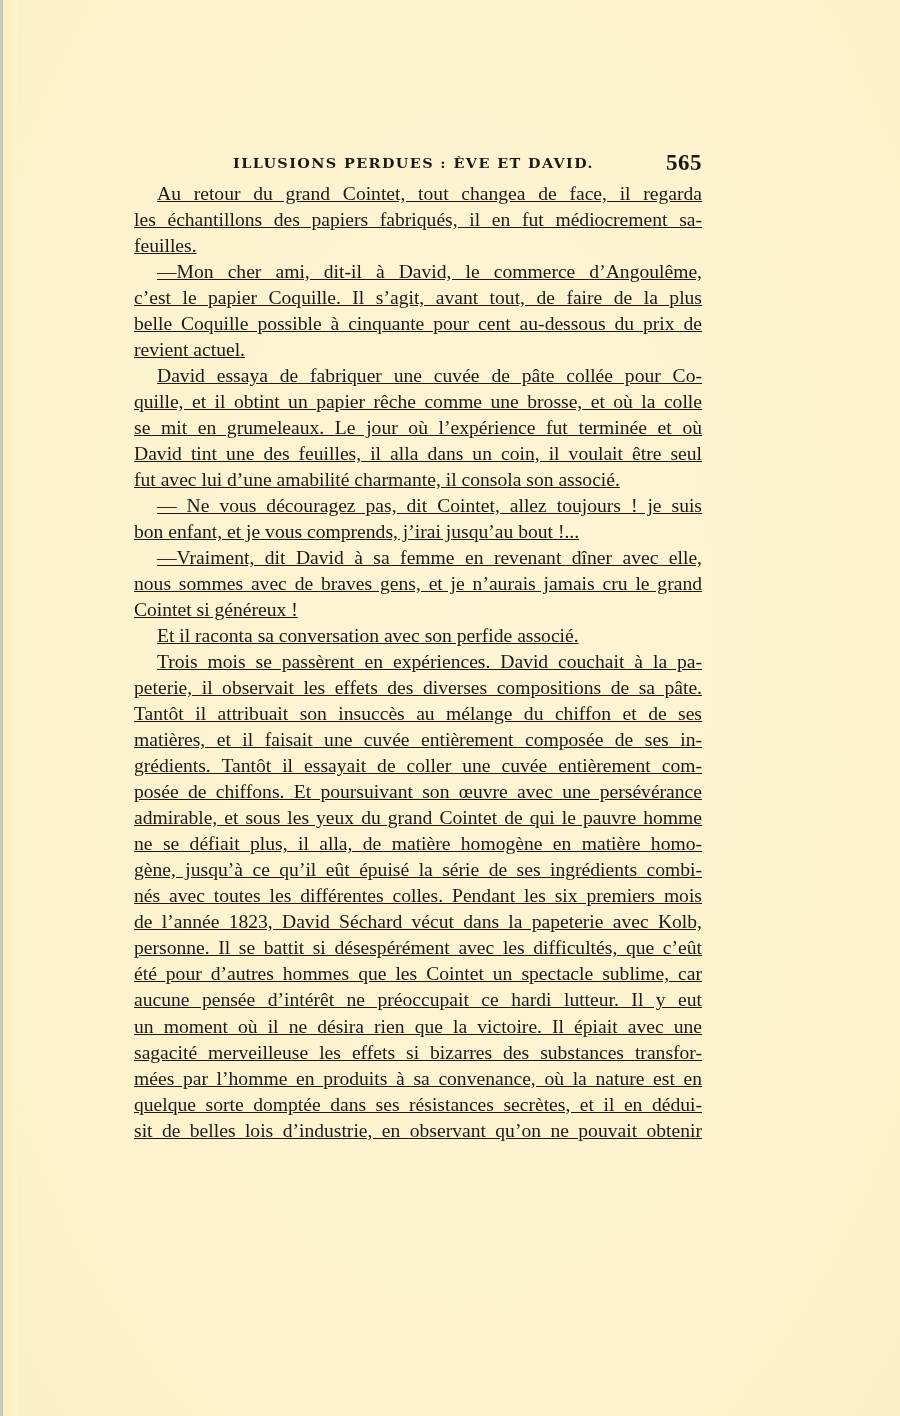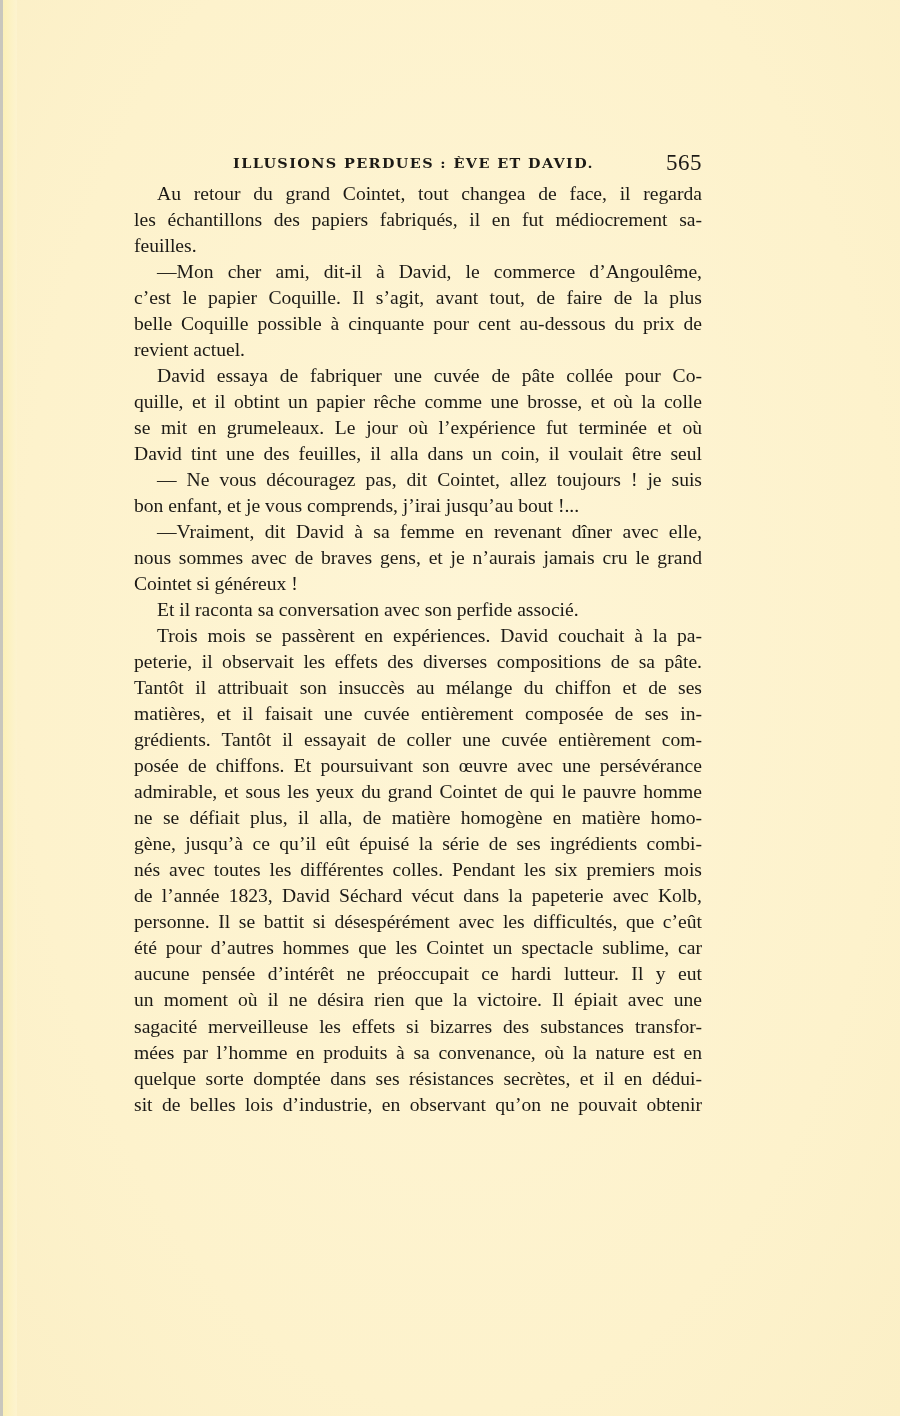--- a/index.html
+++ b/index.html
@@ -48,40 +48,41 @@
       font-weight: bold;
       font-size: 13.5px;
       letter-spacing: 1.3px;
       white-space: nowrap;
     }
     .page-number {
       position: absolute;
       right: 0;
       top: 0;
       font-family: "Liberation Serif", serif;
-      font-weight: normal;
+      font-weight: bold;
       font-size: 23px;
       letter-spacing: 0.5px;
     }
     .text-block {
       position: absolute;
       top: 181px;
       left: 134px;
       width: 568px;
       font-size: 19.6px;
       line-height: 26.03px;
     }
     .line {
       display: block;
       height: 26.03px;
       white-space: nowrap;
       text-align: justify;
       text-align-last: justify;
       font-stretch: condensed;
       transform-origin: left center;
+      text-decoration: underline;
     }
     .line.indent {
       padding-left: 23px;
     }
     .line.last {
       text-align-last: left;
     }
   </style>
 </head>
 <body>
@@ -105,20 +106,21 @@
       <span class="line indent">—Mon cher ami, dit-il à David, le commerce d’Angoulême,</span>
       <span class="line">c’est le papier Coquille. Il s’agit, avant tout, de faire de la plus</span>
       <span class="line">belle Coquille possible à cinquante pour cent au-dessous du prix de</span>
       <span class="line last">revient actuel.</span>
     </div>
     <div>
       <span class="line indent">David essaya de fabriquer une cuvée de pâte collée pour Co-</span>
       <span class="line">quille, et il obtint un papier rêche comme une brosse, et où la colle</span>
       <span class="line">se mit en grumeleaux. Le jour où l’expérience fut terminée et où</span>
       <span class="line">David tint une des feuilles, il alla dans un coin, il voulait être seul</span>
+      <span class="line last">fut avec lui d’une amabilité charmante, il consola son associé.</span>
     </div>
     <div>
       <span class="line indent">— Ne vous découragez pas, dit Cointet, allez toujours ! je suis</span>
       <span class="line last">bon enfant, et je vous comprends, j’irai jusqu’au bout !...</span>
     </div>
     <div>
       <span class="line indent">—Vraiment, dit David à sa femme en revenant dîner avec elle,</span>
       <span class="line">nous sommes avec de braves gens, et je n’aurais jamais cru le grand</span>
       <span class="line last">Cointet si généreux !</span>
     </div>

